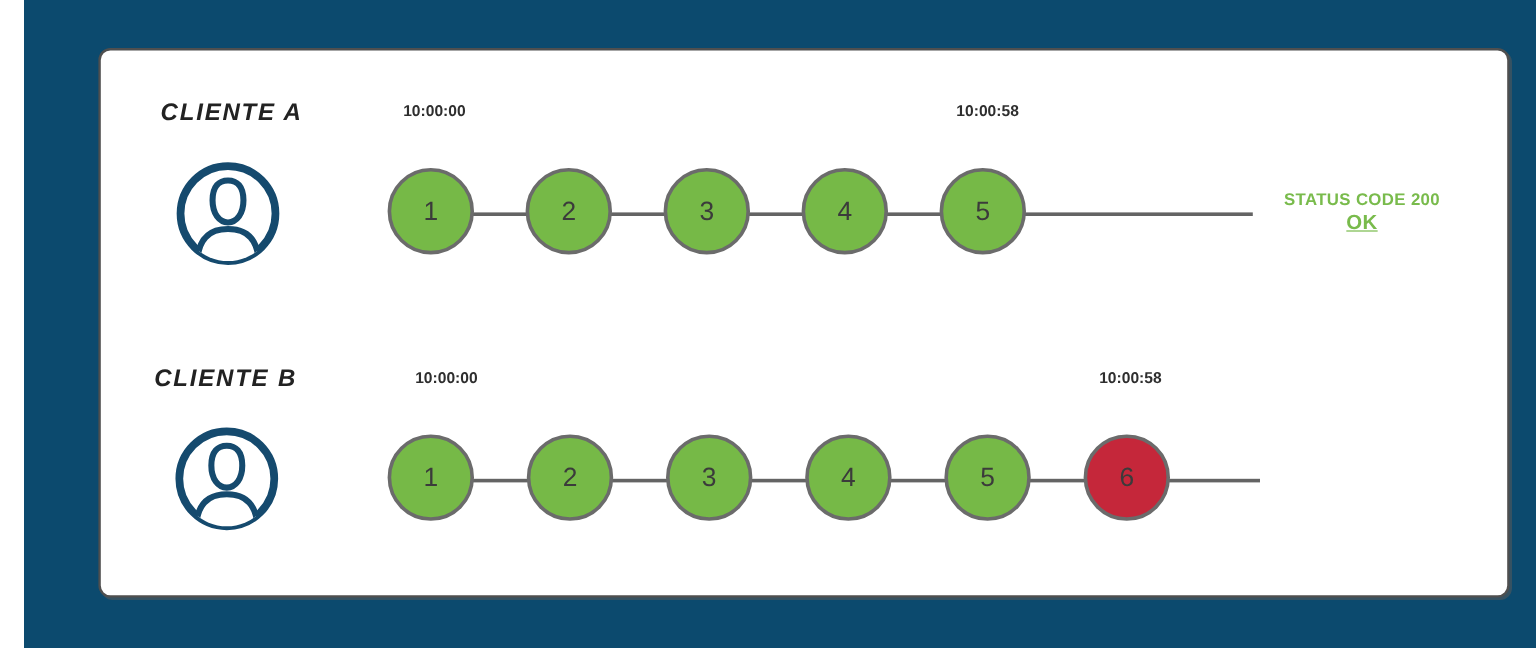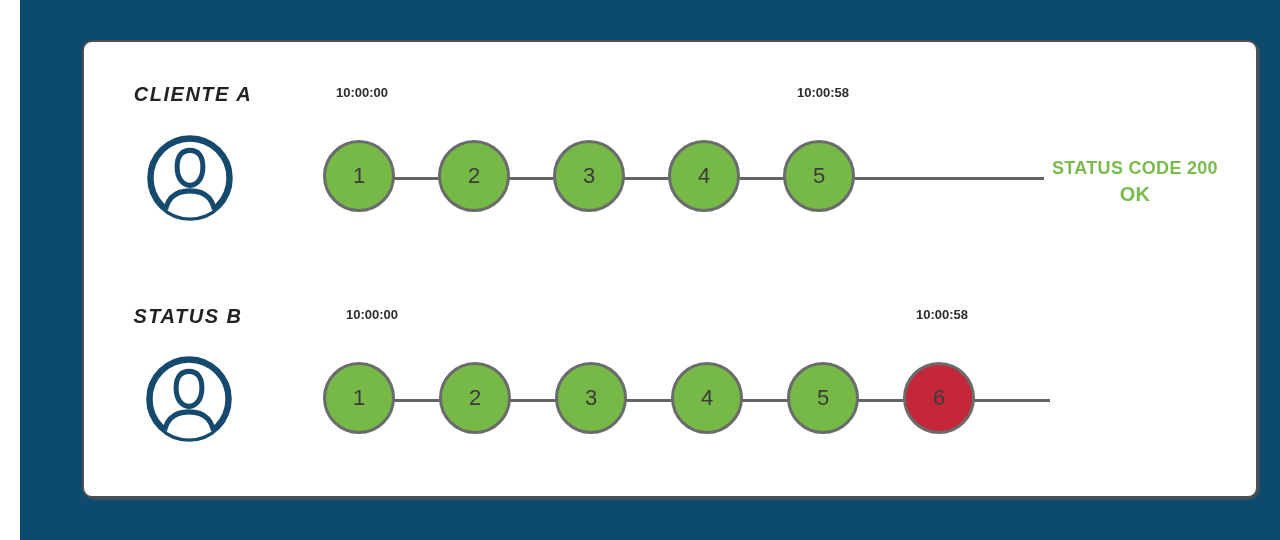--- a/index.html
+++ b/index.html
@@ -69,22 +69,22 @@
 
   .status {
     position: absolute;
     width: 180px;
     text-align: center;
     font-weight: bold;
     letter-spacing: 0.3px;
     line-height: 1.32;
     white-space: nowrap;
   }
-  .status .l1 { font-size: 18px; }
-  .status .l2 { font-size: 20px; }
+  .status .l1 { font-size: 14px; }
+  .status .l2 { font-size: 17px; text-decoration: underline; }
   .status-ok { color: var(--status-green, #79bb4c); }
   .status-err { color: var(--status-red, #d32f3f); }
 
   .user-icon { position: absolute; z-index: 2; }
 </style>
 </head>
 <body>
 
 <div class="canvas">
   <div class="frame">
@@ -123,21 +123,21 @@
       </div>
     <div class="req" style="left:699px; top:98px;">
       <span>5</span>
       </div>
 
     <div class="status status-ok" style="left:961px; top:115px;">
       <div class="l1">STATUS CODE 200</div>
       <div class="l2">OK</div>
     </div>
 
-    <div class="client-label" style="left:104px; top:263px;">STATUS B</div>
+    <div class="client-label" style="left:104px; top:263px;">CLIENTE B</div>
 
     <svg class="user-icon" style="left:59px; top:311px;" width="92" height="92" viewBox="0 0 100 100">
       <defs>
           <clipPath id="clipB">
             <circle cx="50" cy="50" r="43"></circle>
           </clipPath>
         </defs>
       <circle cx="50" cy="50" r="43" fill="#ffffff" stroke="#154a6e" stroke-width="7"></circle>
       <g clip-path="url(#clipB)" fill="#ffffff" stroke="#154a6e">
         <path d="M22,98 C22,73 33,64 50,64 C67,64 78,73 78,98 Z" stroke-width="5.5"></path>

